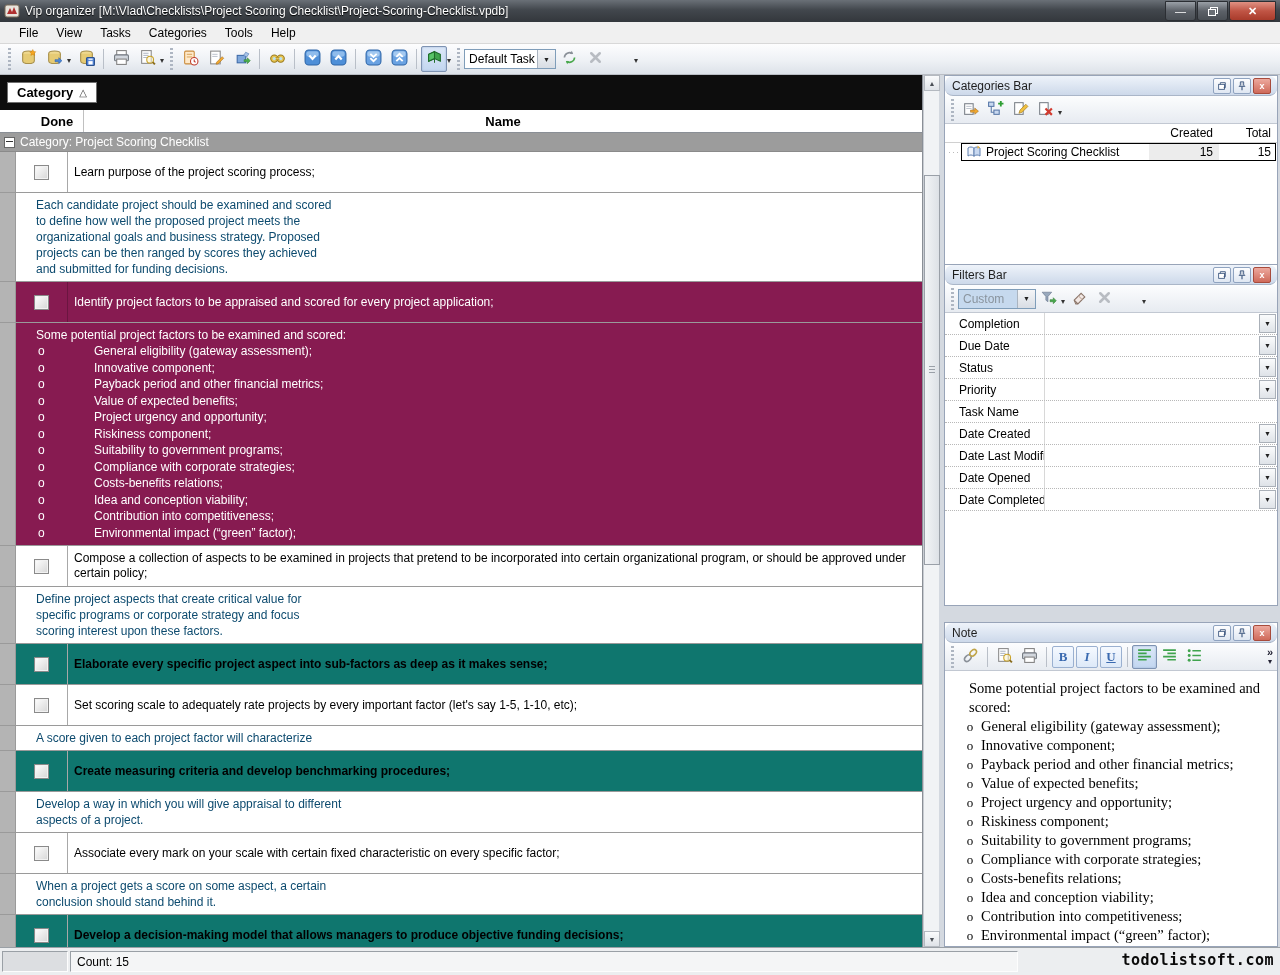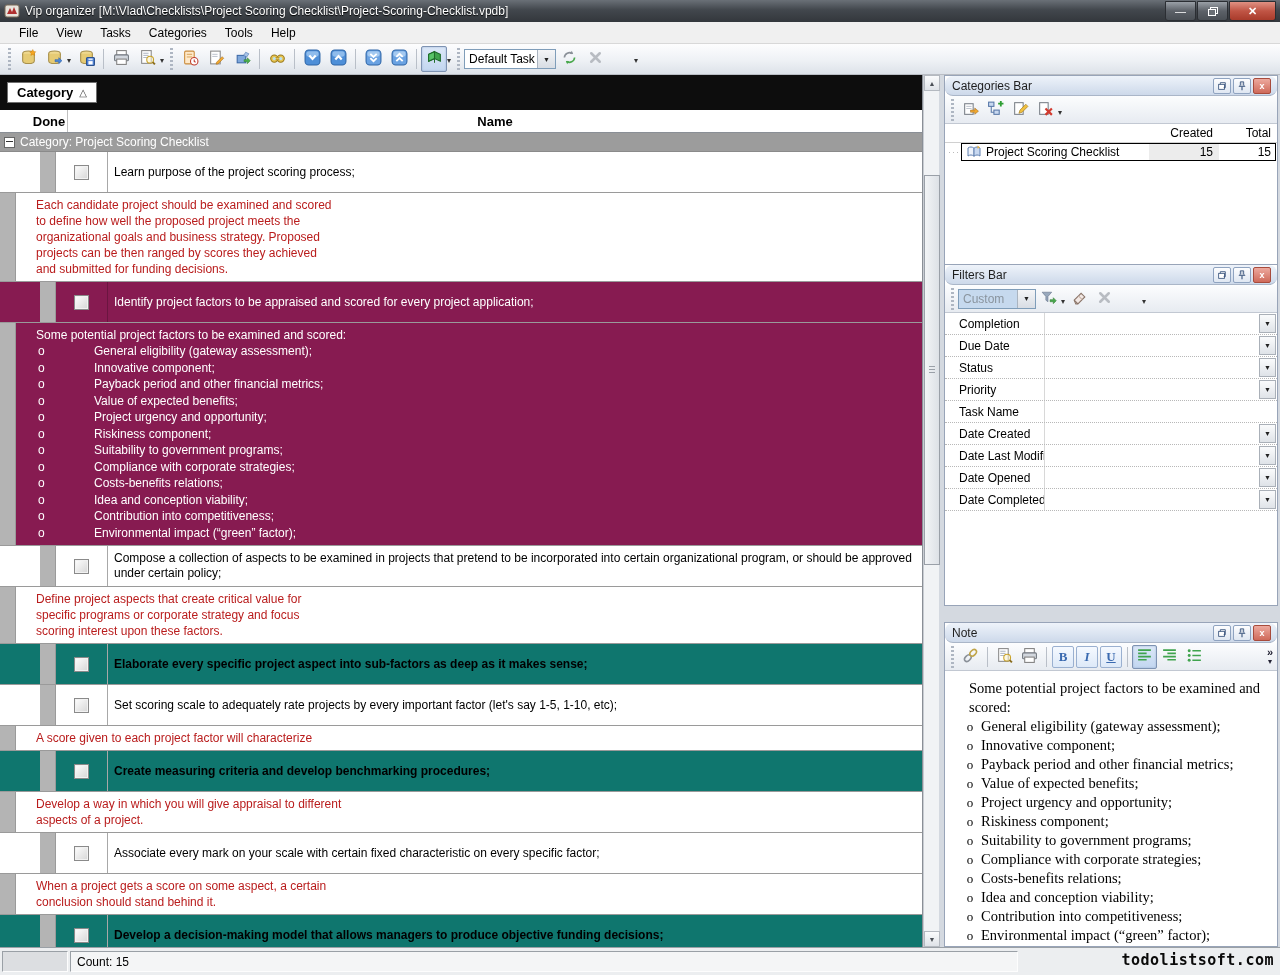--- a/index.html
+++ b/index.html
@@ -34,36 +34,36 @@
   .combo{height:20px;background:#fff;border:1px solid #7f9db9;display:flex;align-items:center;box-sizing:border-box;}
   .combo .combo-text{padding:0 4px;white-space:nowrap;overflow:hidden;}
   .combo .combo-btn{width:17px;height:100%;background:linear-gradient(#f4f5f7,#d8dde4);border-left:1px solid #aab4c0;
     display:flex;align-items:center;justify-content:center;font-size:7px;color:#222;}
   
   .main-area{position:absolute;left:0;top:75px;width:922px;height:872px;background:#fff;overflow:hidden;border-right:1px solid #8a8f96;}
   .group-strip{height:35px;background:#0d0d0d;display:flex;align-items:center;padding-left:7px;box-sizing:border-box;}
   .group-field{background:#fff;border:1px solid #6f6f6f;padding:2px 9px;font-weight:bold;font-size:13px;display:flex;align-items:center;gap:6px;}
   .sort-tri{font-size:10px;font-weight:normal;color:#444;}
   .col-header{height:22px;background:#fff;border-bottom:1px solid #8a8f96;display:flex;font-weight:bold;font-size:13px;}
-  .col-done{width:68px;border-right:1px solid #c0c0c0;display:flex;align-items:center;justify-content:center;box-sizing:border-box;padding-left:31px;}
+  .col-done{width:84px;border-right:1px solid #c0c0c0;display:flex;align-items:center;justify-content:center;box-sizing:border-box;padding-left:31px;}
   .col-name{flex:1;display:flex;align-items:center;justify-content:center;}
   .list-body{position:relative;}
   .cat-row{height:18px;background:#9c9c9c;color:#fff;display:flex;align-items:center;border-bottom:1px solid #8a8a8a;font-size:12px;}
   .collapse-box{width:9px;height:9px;background:#fff;border:1px solid #666;margin:0 5px 0 4px;position:relative;flex:0 0 auto;}
   .collapse-box::after{content:"";position:absolute;left:1px;right:1px;top:3px;height:1px;background:#333;}
-  .task-row{display:flex;min-height:40px;border-bottom:1px solid #9a9a9a;background:#fff;align-items:stretch;padding-left:40px;}
+  .task-row{display:flex;min-height:40px;border-bottom:1px solid #9a9a9a;background:#fff;align-items:stretch;}
   .task-row.shaded{background:#0f766e;font-weight:bold;}
   .task-row.selected{background:#871b51;color:#fff;}
   .gutter{width:16px;background:#b4b4b4;border-right:1px solid #9a9a9a;flex:0 0 auto;box-sizing:border-box;}
   .task-row.selected .gutter,.note-row.selected .gutter{background:#b4b4b4;}
   .cb-cell{width:52px;border-right:1px solid #a8a8a8;display:flex;align-items:center;justify-content:center;flex:0 0 auto;box-sizing:border-box;}
   .task-row.selected .cb-cell{border-right-color:#6b1540;}
   .checkbox{width:13px;height:13px;background:linear-gradient(135deg,#ffffff,#d6d6d6);border:1px solid #8a8a8a;box-shadow:inset 0 0 0 1px #f2f2f2;}
   .task-text{flex:1;display:flex;align-items:center;padding:3px 8px 3px 6px;line-height:15px;}
-  .note-row{display:flex;border-bottom:1px solid #9a9a9a;background:#fff;color:#b91c1c;}
+  .note-row{display:flex;border-bottom:1px solid #9a9a9a;background:#fff;color:#0c4a6e;}
   .note-row.selected{background:#871b51;color:#fff;}
   .note-content{flex:1;padding:4px 6px 4px 20px;line-height:16px;}
   .note-line{white-space:nowrap;}
   .nb-row{display:flex;line-height:16.5px;}
   .nb-b{width:56px;padding-left:2px;flex:0 0 auto;}
   
   .vscroll{position:absolute;left:923px;top:75px;width:16px;height:872px;background:#f1f3f5;border-left:1px solid #c8ccd2;box-sizing:border-box;}
   .sb-btn{position:absolute;left:0;width:16px;height:16px;background:linear-gradient(#fafbfc,#dfe3e8);
     border:1px solid #b4b9c0;box-sizing:border-box;display:flex;align-items:center;justify-content:center;font-size:7px;color:#4a4f56;}
   .sb-thumb{position:absolute;left:0;width:16px;background:linear-gradient(90deg,#f2f4f6,#dde1e6);border:1px solid #9aa0a8;box-sizing:border-box;}

